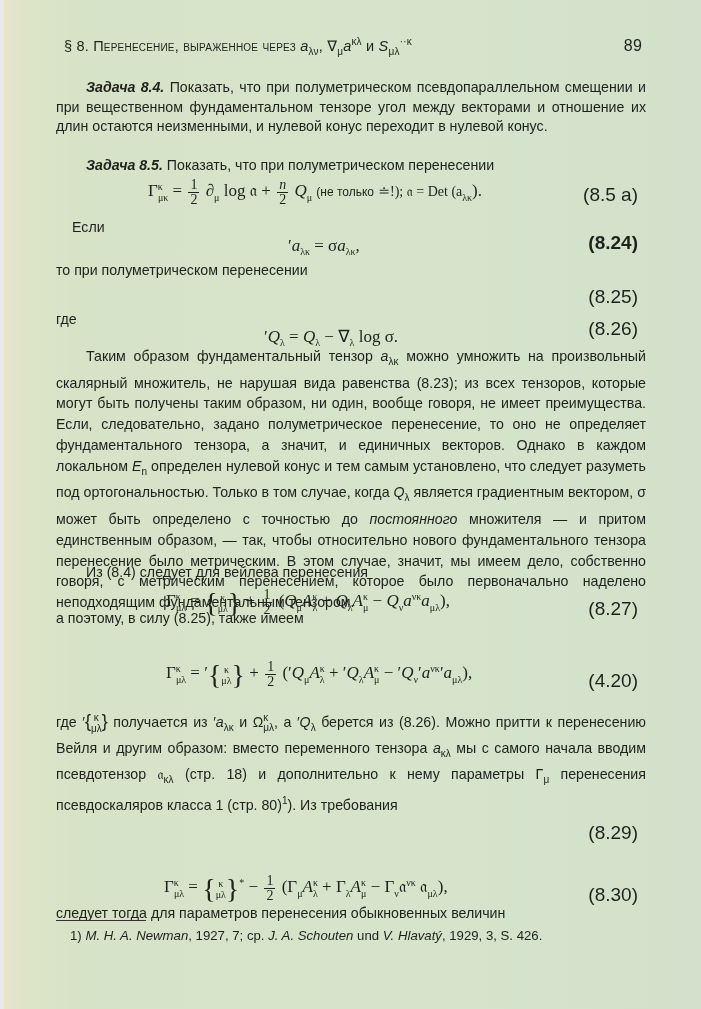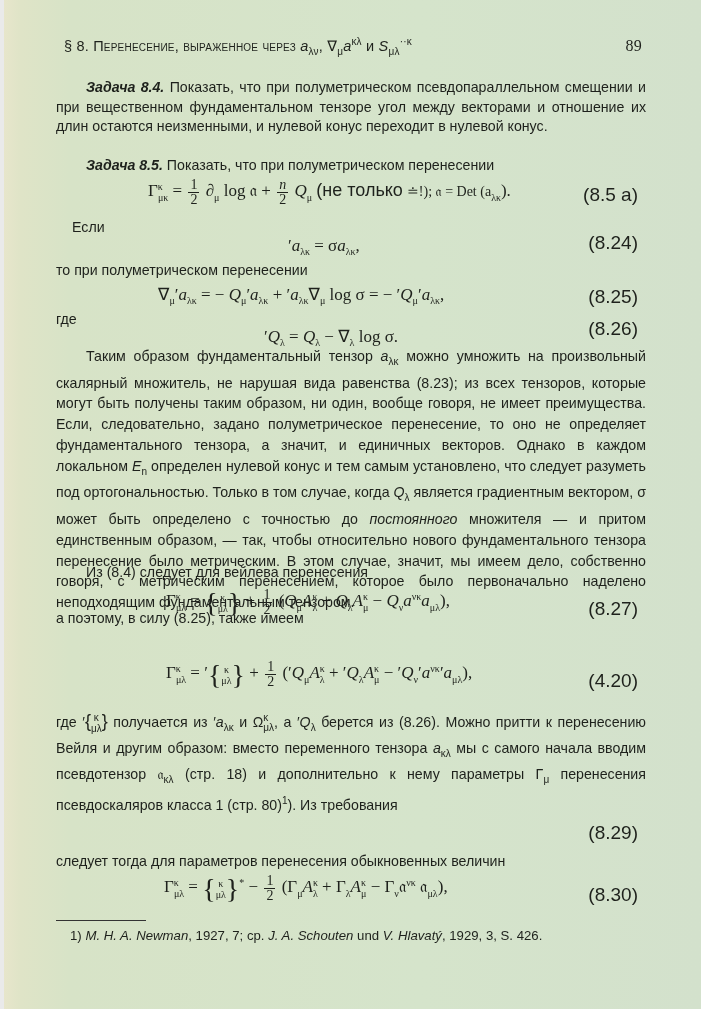--- a/index.html
+++ b/index.html
@@ -12,21 +12,21 @@
   }
   .edge { position: absolute; left: 0; top: 0; width: 4px; height: 1009px; background: #eaeaea; }
   .page { position: absolute; left: 56px; top: 0; width: 590px; }
   .header {
     position: absolute; top: 36px; left: 8px; width: 580px;
     display: flex; justify-content: space-between; align-items: baseline;
     font-size: 16px; letter-spacing: 0.2px;
   }
   .header .title { font-family: "Liberation Sans", sans-serif; font-size: 14.5px; }
   .header .title .sc { font-variant: small-caps; }
-  .header .pagenum { font-family: Liberation Serif, serif; font-size: 16px; padding-right: 2px; }
+  .header .pagenum { font-family: Liberation Sans, sans-serif; font-size: 16px; padding-right: 2px; }
   .text { font-family: "Liberation Sans", sans-serif; font-size: 14.2px; line-height: 19.5px; text-align: justify; }
   .block { position: absolute; left: 0; width: 590px; }
   .indent { text-indent: 30px; }
   b.task { font-weight: bold; font-style: italic; }
   .eq {
     position: absolute; left: 0; width: 590px; height: 30px;
     font-family: "Liberation Serif", serif; font-size: 17px;
   }
   .eq .formula { position: absolute; white-space: nowrap; }
   .eq .num { position: absolute; right: 8px; font-family: "Liberation Sans", sans-serif; font-size: 19px; }
@@ -67,41 +67,38 @@
     <span>Показать, что при полуметрическом перенесении</span>
   </div>
 
   <div class="eq" style="top:176px;">
     <span class="formula" style="left:92px; top:2px;">
       Γ<sup>κ</sup><sub style="margin-left:-5px;">μκ</sub> =
       <span class="frac"><span class="top">1</span><span>2</span></span>
       ∂<sub>μ</sub> log 𝔞 +
       <span class="frac"><span class="top"><i>n</i></span><span>2</span></span>
       <i>Q</i><sub>μ</sub>
-      <span style="font-family:'Liberation Sans',sans-serif;font-size:18px;">(не только</span>
+      <span style="font-family:'Liberation Sans',sans-serif;font-size:12px;">(не только</span>
       <span style="font-size:14px;">≐</span><span style="font-size:14px;">!); 𝔞 = Det (a</span><sub>λκ</sub>).
     </span>
     <span class="num" style="top:8px;">(8.5 a)</span>
   </div>
 
   <div class="block text" style="top:218px; left:16px;">Если</div>
 
   <div class="eq" style="top:228px;">
     <span class="formula" style="left:232px; top:8px;">
       ′<i>a</i><sub>λκ</sub> = σ<i>a</i><sub>λκ</sub>,
     </span>
-    <span class="num" style="top:4px;">(8.24)</span>
+    <span class="num" style="top:4px;font-weight:bold;">(8.24)</span>
   </div>
 
   <div class="block text" style="top:261px; left:0;">то при полуметрическом перенесении</div>
 
   <div class="eq" style="top:284px;">
-    <span class="formula" style="left:102px; top:0;">
-      ∇<sub>μ</sub>′<i>a</i><sub>λκ</sub> = − <i>Q</i><sub>μ</sub>′<i>a</i><sub>λκ</sub> + ′<i>a</i><sub>λκ</sub>∇<sub>μ</sub> log σ = − ′<i>Q</i><sub>μ</sub>′<i>a</i><sub>λκ</sub>,
-    </span>
     <span class="num" style="top:2px;">(8.25)</span>
   </div>
 
   <div class="block text" style="top:310px; left:0;">где</div>
 
   <div class="eq" style="top:316px;">
     <span class="formula" style="left:208px; top:10px;">
       ′<i>Q</i><sub>λ</sub> = <i>Q</i><sub>λ</sub> − ∇<sub>λ</sub> log σ.
     </span>
     <span class="num" style="top:2px;">(8.26)</span>
@@ -136,21 +133,21 @@
   </div>
 
   <div class="block text" style="top:708px; line-height:20.5px;">
     <span>где </span>′<span style="font-size:18px;">{</span><span class="chr"><span>κ</span><span>μλ</span></span><span style="font-size:18px;">}</span><span> получается из </span>′<i>a</i><sub>λκ</sub><span> и </span>Ω<sup>κ</sup><sub style="margin-left:-5px;">μλ</sub><span>, а </span>′<i>Q</i><sub>λ</sub><span> берется из (8.26). Можно притти к перенесению Вейля и другим образом: вместо переменного тензора </span><i>a</i><sub>κλ</sub><span> мы с самого начала вводим псевдотензор </span>𝔞<sub>κλ</sub><span> (стр. 18) и дополнительно к нему параметры </span>Γ<sub>μ</sub><span> перенесения псевдоскаляров класса 1 (стр. 80)</span><sup>1</sup>)<span>. Из требования</span>
   </div>
 
   <div class="eq" style="top:820px;">
     <span class="num" style="top:2px;">(8.29)</span>
   </div>
 
-  <div class="block text" style="top:852px;">следует тогда для параметров перенесения обыкновенных величин</div>
+  <div class="block text" style="top:904px;">следует тогда для параметров перенесения обыкновенных величин</div>
 
   <div class="eq" style="top:874px;">
     <span class="formula" style="left:108px; top:0;">
       Γ<sup>κ</sup><sub style="margin-left:-5px;">μλ</sub> =
       <span class="brace">{</span><span class="chr"><span>κ</span><span>μλ</span></span><span class="brace">}</span><sup>*</sup>
       − <span class="frac"><span class="top">1</span><span>2</span></span>
       (Γ<sub>μ</sub><i>A</i><sup>κ</sup><sub style="margin-left:-5px;">λ</sub> + Γ<sub>λ</sub><i>A</i><sup>κ</sup><sub style="margin-left:-5px;">μ</sub> − Γ<sub>ν</sub>𝔞<sup>νκ</sup> 𝔞<sub>μλ</sub>),
     </span>
     <span class="num" style="top:10px;">(8.30)</span>
   </div>

